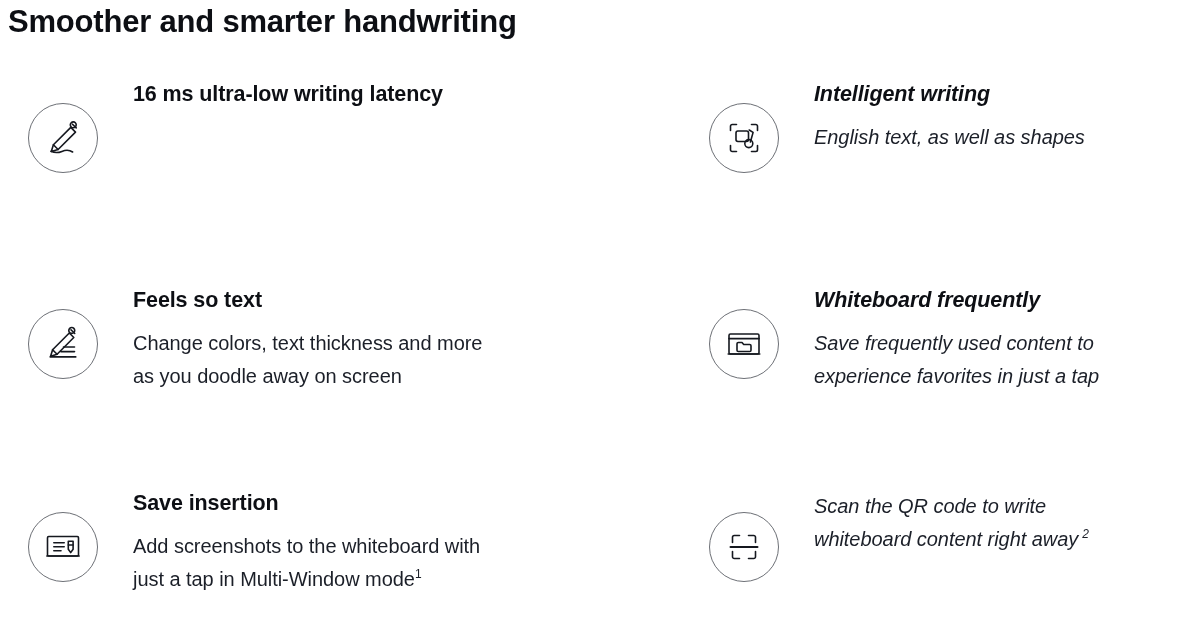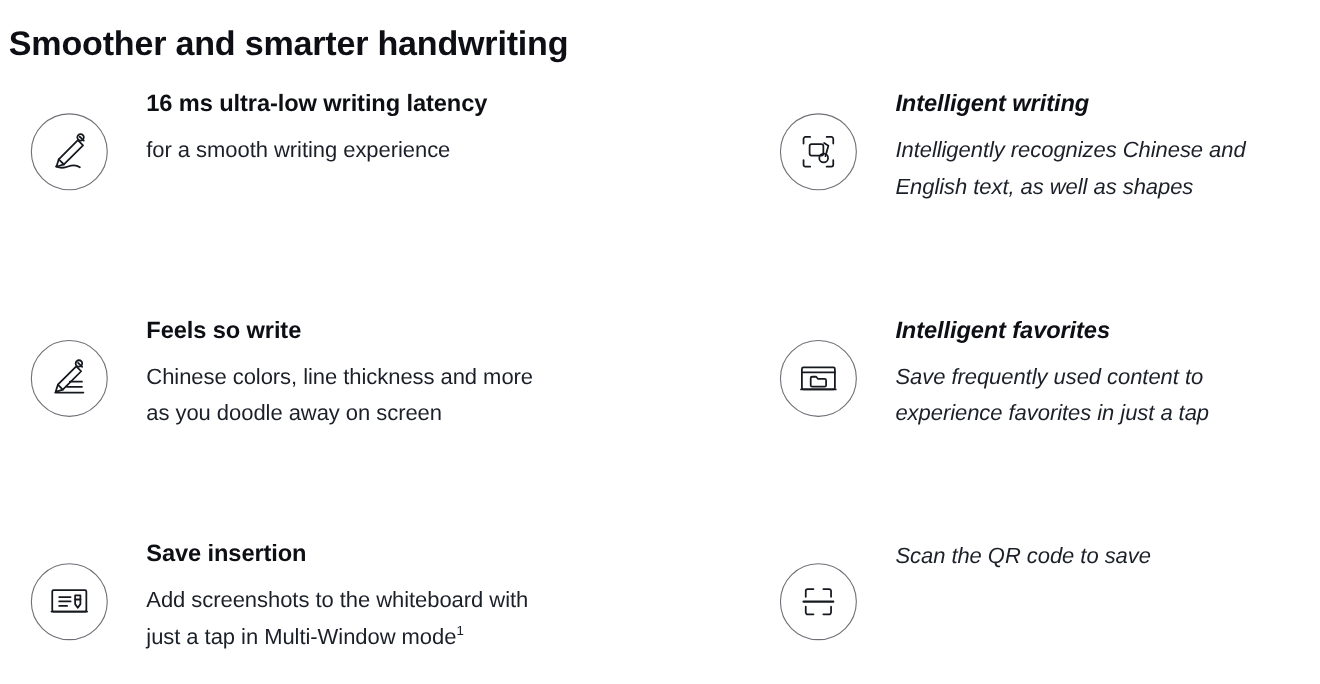--- a/index.html
+++ b/index.html
@@ -20,21 +20,21 @@
     position: relative;
     width: 1200px;
     height: 622px;
     box-sizing: border-box;
     padding: 0;
   }
 
   .page-title {
     position: absolute;
     left: 8px;
-    top: 18px;
+    top: 0;
     font-size: 31px;
     font-weight: bold;
     letter-spacing: -0.2px;
     color: #0d0f14;
     white-space: nowrap;
     line-height: 44px;
   }
 
   .features-grid {
     position: absolute;
@@ -132,78 +132,76 @@
           <path d="M30.5 7.2 L34.2 10.9"></path>
           <path d="M29.2 5.8 a2.9 2.9 0 1 1 4.1 4.1 a2.9 2.9 0 1 1 -4.1 -4.1"></path>
           <path d="M28.8 10.4 L11.4 27.8 L9.3 34.6 L16.1 32.5 L33.5 15.1 Z"></path>
           <path d="M11.4 27.8 L16.1 32.5"></path>
           <path d="M9.0 34.3 c3.6 1.6 7.2 1.6 10.9 0.1 c3.9 -1.6 7.5 -1.6 10.7 0.6"></path>
         </svg>
       </div>
       <div class="feature-text">
         <div class="feature-title">16 ms ultra-low writing latency</div>
         <div class="feature-desc">
-          <span class="line"><span>for a smooth writing experience</span></span>
         </div>
       </div>
     </div>
 
     <div class="feature col-right">
       <div class="icon-wrap">
         <svg width="42" height="42" viewBox="0 0 42 42" fill="none" stroke="#15181f" stroke-width="1.6" stroke-linecap="round" stroke-linejoin="round">
           <path d="M13.5 7.5 H9.2 a1.7 1.7 0 0 0 -1.7 1.7 V13.5"></path>
           <path d="M28.5 7.5 H32.8 a1.7 1.7 0 0 1 1.7 1.7 V13.5"></path>
           <path d="M13.5 34.5 H9.2 a1.7 1.7 0 0 1 -1.7 -1.7 V28.5"></path>
           <path d="M28.5 34.5 H32.8 a1.7 1.7 0 0 0 1.7 -1.7 V28.5"></path>
           <rect x="13.0" y="14.0" width="12.5" height="10.5" rx="1.9"></rect>
           <path d="M26.2 13.0 L30.1 15.4 L27.4 25.0"></path>
           <circle cx="25.8" cy="26.6" r="4.0"></circle>
         </svg>
       </div>
       <div class="feature-text">
         <div class="feature-title">Intelligent writing</div>
         <div class="feature-desc">
-          <span class="line">Intelligently recognizes Chinese and</span>
           <span class="line"><span>English text, as well as shapes</span></span>
         </div>
       </div>
     </div>
 
     <div class="feature col-left">
       <div class="icon-wrap">
         <svg width="42" height="42" viewBox="0 0 42 42" fill="none" stroke="#15181f" stroke-width="1.6" stroke-linecap="round" stroke-linejoin="round">
           <path d="M29.0 6.8 L32.7 10.5"></path>
           <path d="M27.7 5.4 a2.9 2.9 0 1 1 4.1 4.1 a2.9 2.9 0 1 1 -4.1 -4.1"></path>
           <path d="M27.3 10.0 L10.6 26.7 L8.6 33.2 L15.1 31.2 L31.8 14.5 Z"></path>
           <path d="M10.6 26.7 L15.1 31.2"></path>
           <path d="M21.5 24.0 H32.5"></path>
           <path d="M18.8 28.6 H32.5"></path>
           <path d="M8.2 33.9 H33.8"></path>
         </svg>
       </div>
       <div class="feature-text">
-        <div class="feature-title">Feels so write</div>
-        <div class="feature-desc">
-          <span class="line">Chinese colors, line thickness and more</span>
+        <div class="feature-title">Feels so text</div>
+        <div class="feature-desc">
+          <span class="line">Change colors, text thickness and more</span>
           <span class="line"><span>as you doodle away on screen</span></span>
         </div>
       </div>
     </div>
 
     <div class="feature col-right">
       <div class="icon-wrap">
         <svg width="42" height="42" viewBox="0 0 42 42" fill="none" stroke="#15181f" stroke-width="1.6" stroke-linecap="round" stroke-linejoin="round">
           <rect x="6.0" y="11.0" width="30.0" height="20.0" rx="1.4"></rect>
           <path d="M6.0 15.6 H36.0"></path>
           <path d="M5.2 31.0 H36.8"></path>
           <path d="M14.0 27.2 V20.8 a1.3 1.3 0 0 1 1.3 -1.3 H19.0 l1.7 2.0 H26.7 a1.3 1.3 0 0 1 1.3 1.3 V27.2 a1.3 1.3 0 0 1 -1.3 1.3 H15.3 a1.3 1.3 0 0 1 -1.3 -1.3 Z"></path>
         </svg>
       </div>
       <div class="feature-text">
-        <div class="feature-title">Intelligent favorites</div>
+        <div class="feature-title">Whiteboard frequently</div>
         <div class="feature-desc">
           <span class="line">Save frequently used content to</span>
           <span class="line"><span>experience favorites in just a tap</span></span>
         </div>
       </div>
     </div>
 
     <div class="feature col-left">
       <div class="icon-wrap">
         <svg width="42" height="42" viewBox="0 0 42 42" fill="none" stroke="#15181f" stroke-width="1.6" stroke-linecap="round" stroke-linejoin="round">
@@ -230,19 +228,20 @@
         <svg width="42" height="42" viewBox="0 0 42 42" fill="none" stroke="#15181f" stroke-width="1.6" stroke-linecap="round" stroke-linejoin="round">
           <path d="M16.5 9.5 H11.3 a1.8 1.8 0 0 0 -1.8 1.8 V16.5"></path>
           <path d="M25.5 9.5 H30.7 a1.8 1.8 0 0 1 1.8 1.8 V16.5"></path>
           <path d="M16.5 32.5 H11.3 a1.8 1.8 0 0 1 -1.8 -1.8 V25.5"></path>
           <path d="M25.5 32.5 H30.7 a1.8 1.8 0 0 0 1.8 -1.8 V25.5"></path>
           <path d="M7.5 21.0 H34.5" stroke-width="2.0"></path>
         </svg>
       </div>
       <div class="feature-text">
         <div class="feature-desc">
-          <span class="line">Scan the QR code to save</span>
+          <span class="line">Scan the QR code to write</span>
+          <span class="line"><span>whiteboard content right away</span><sup class="spaced">2</sup></span>
         </div>
       </div>
     </div>
 
   </div>
 </div>
 
 </body></html>

